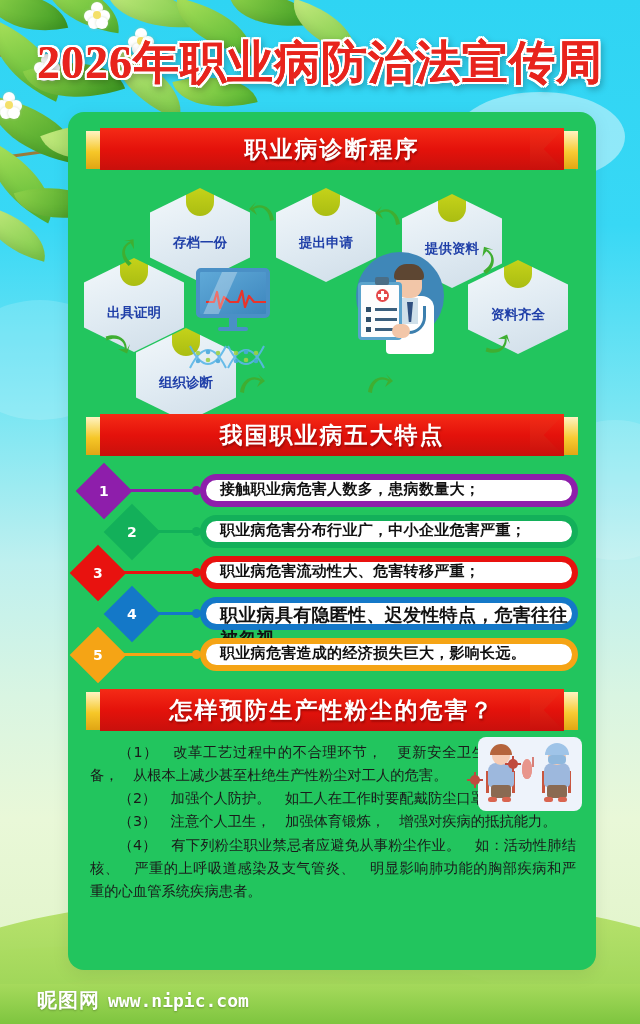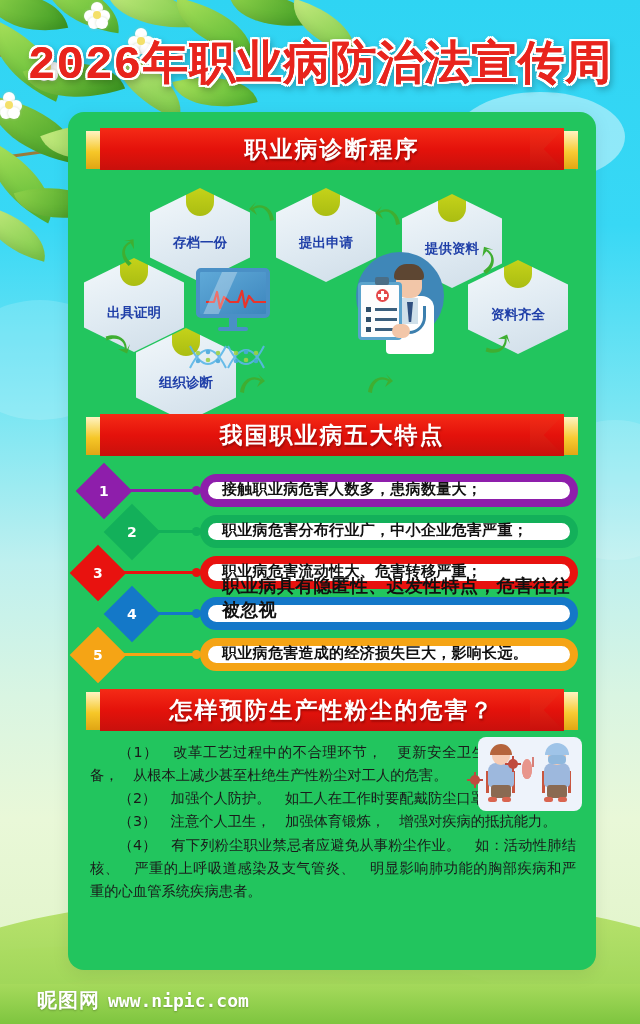--- a/index.html
+++ b/index.html
@@ -57,21 +57,21 @@
     background:#f4e06a; border-radius:50%;
   }
 
   
   .title-wrap {
     position:absolute; top:32px; left:0; width:640px; text-align:center; z-index:6;
   }
   .title {
     display:inline-block;
     font-size:46px; font-weight:bold; letter-spacing:1px;
-    font-family:Liberation Mono, monospace;
+    font-family:Liberation Serif, serif;
     color:#e8241d;
     background:linear-gradient(180deg,#f4511c 0%,#e81d12 48%,#b80f0a 100%);
     -webkit-background-clip:text; background-clip:text; -webkit-text-fill-color:transparent;
     text-shadow:0 0 0 #e8241d;
     filter:drop-shadow(2px 0 0 #fff) drop-shadow(-2px 0 0 #fff)
            drop-shadow(0 2px 0 #fff) drop-shadow(0 -2px 0 #fff)
            drop-shadow(2px 3px 3px rgba(0,0,0,.22));
   }
 
   
@@ -199,22 +199,22 @@
     transform:rotate(-45deg); color:#fff; font-weight:bold; font-size:14px;
     font-family:"DejaVu Sans","Liberation Sans",sans-serif;
   }
   .connector { position:absolute; height:3px; }
   .connector:after {
     content:""; position:absolute; right:-3px; top:-3px;
     width:9px; height:9px; border-radius:50%;
   }
   .pill {
     position:absolute; left:122px; right:0; height:33px;
-    border:8px solid #c4b5fd; border-radius:18px;
-    display:flex; align-items:flex-end; padding-left:14px;
+    border:6px solid #c4b5fd; border-radius:18px;
+    display:flex; align-items:flex-start; padding-left:14px;
     color:#111; font-size:15px; font-weight:bold; letter-spacing:.3px;
     font-family:"DejaVu Sans","Liberation Sans",sans-serif;
     background:#fff;
   }
 
   
   .prose {
     margin:10px 20px 0 22px; position:relative;
     color:#1a1a1a; font-size:14.3px; line-height:1.62; text-align:justify;
     font-family:"DejaVu Sans","Liberation Sans",sans-serif;

